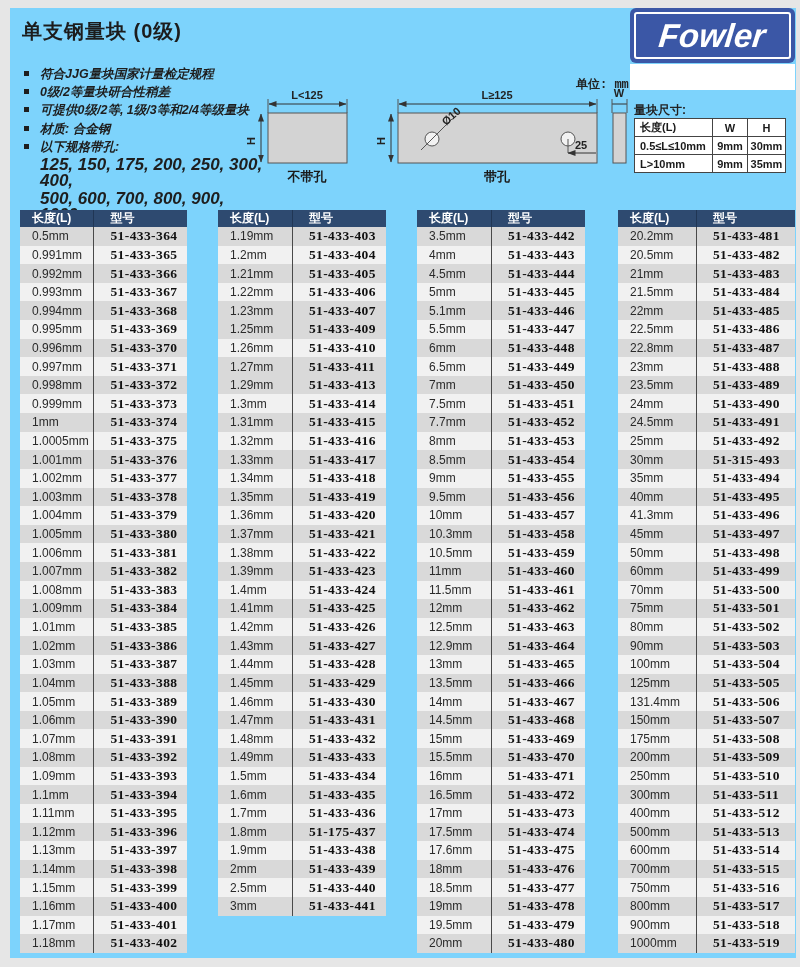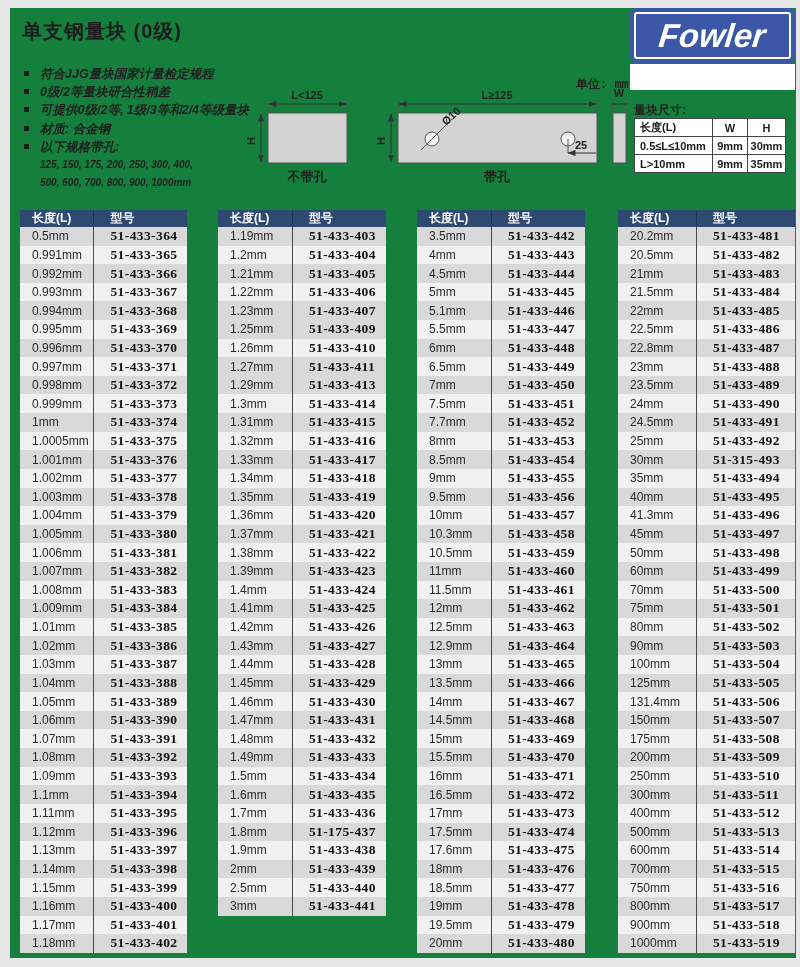--- a/index.html
+++ b/index.html
@@ -1,30 +1,30 @@
 <!DOCTYPE html>
 <html><head>
 <meta charset="utf-8">
 <style>
   * { margin:0; padding:0; box-sizing:border-box; }
   html,body { width:800px; height:967px; }
   body { background:#e6e6e6; font-family:"Liberation Sans","DejaVu Sans",sans-serif; position:relative; overflow:hidden; }
-  .page { position:absolute; left:10px; top:8px; right:4px; bottom:9px; background:#15803d; }
+  .page { position:absolute; left:10px; top:8px; right:4px; bottom:9px; background:#7dd3fc; }
 
   .title { position:absolute; left:12px; top:10px; font-size:20px; font-weight:bold; color:#1c1c1c; letter-spacing:1px; }
 
   .logo { position:absolute; left:620px; top:0px; width:165px; height:55px; background:#3b57a6; border-radius:6px; display:flex; align-items:center; justify-content:center; }
   .logo .inner { position:absolute; left:4px; top:4px; right:4px; bottom:4px; border:2px solid #fff; border-radius:3px; }
   .logo .word { position:relative; color:#fff; font-style:italic; font-weight:bold; font-size:33px; letter-spacing:0px; transform:skewX(-6deg); }
   .logo-underbox { position:absolute; left:620px; top:56px; width:165px; height:26px; background:#ffffff; }
 
   .bullets { position:absolute; left:12px; top:58px; width:260px;font-style:italic; }
   .bline { position:relative; padding-left:18px; font-size:12.5px; font-weight:bold; color:#1e1e1e; line-height:16px; margin-bottom:2.2px; }
   .bline .sq { position:absolute; left:2px; top:5px; width:5px; height:5px; background:#1e1e1e; }
-  .bline.cont { padding-left:18px; font-size:10px; }
+  .bline.cont { padding-left:18px; font-size:17px; }
 
   .unit-label { position:absolute; left:566px; top:68px; font-size:12px; font-weight:bold; color:#222;font-family:Liberation Mono, monospace; }
 
   .diagram { position:absolute; left:230px; top:75px; width:400px; height:110px; }
 
   .spec-title { position:absolute; left:624px; top:94px; font-size:12px; font-weight:bold; color:#222;text-align:center; }
   .spec-table { position:absolute; left:624px; top:110px; border-collapse:collapse; background:#fff; }
   .spec-table td { border:1px solid #444; font-size:11px; font-weight:bold; color:#1a1a1a; height:18px; text-align:center; }
   .spec-table td.lcol { width:78px; text-align:left; padding-left:5px; }
   .spec-table td.wcol { width:35px; }

